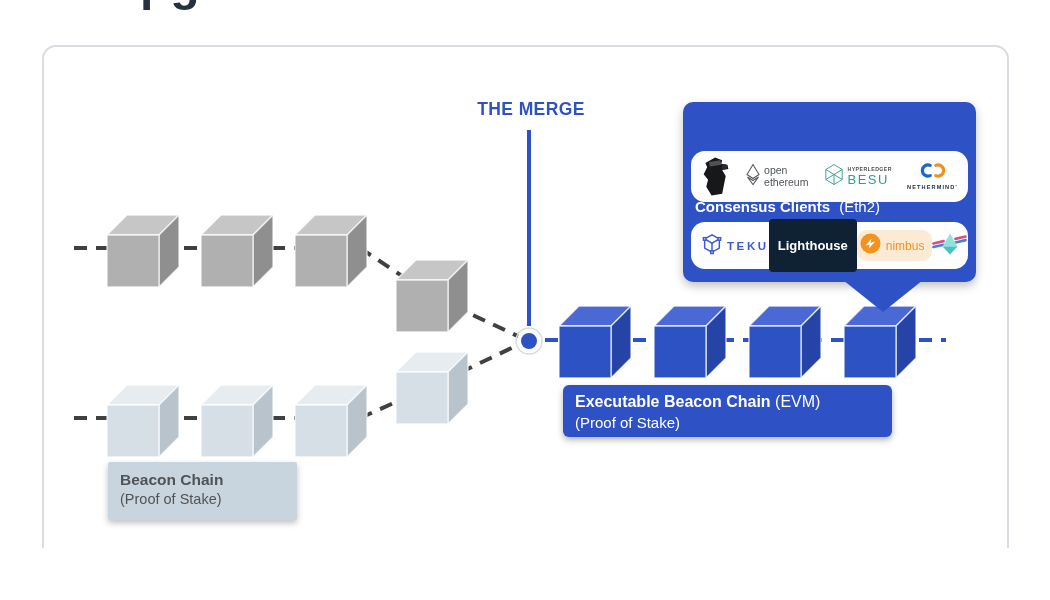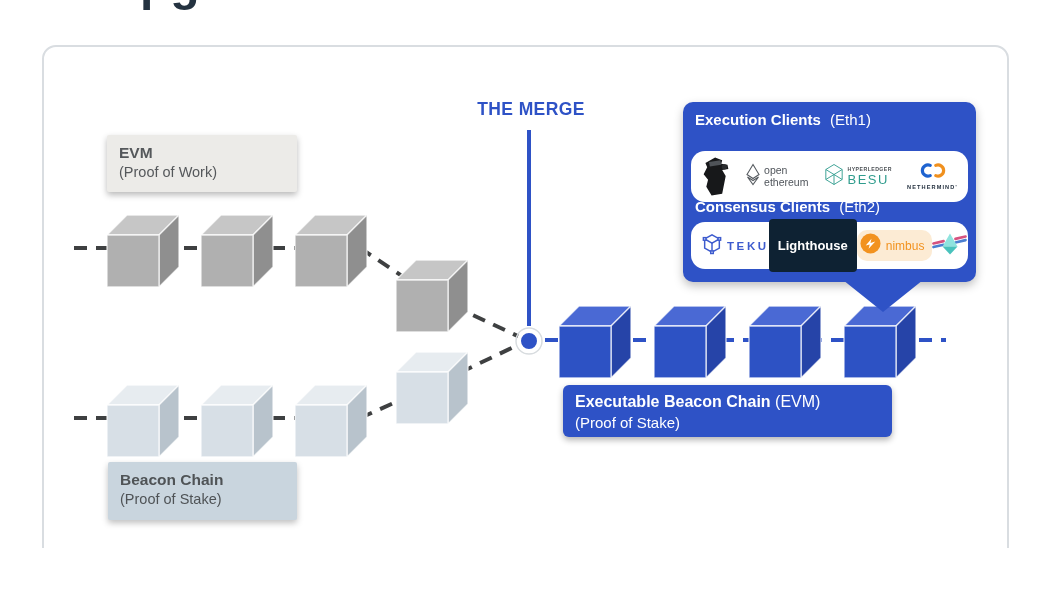--- a/index.html
+++ b/index.html
@@ -105,45 +105,37 @@
     <use href="#cube" class="cube-light" x="394" y="350" width="76" height="76"></use>
 
     <use href="#cube" class="cube-blue" x="557" y="304" width="76" height="76"></use>
     <use href="#cube" class="cube-blue" x="652" y="304" width="76" height="76"></use>
     <use href="#cube" class="cube-blue" x="747" y="304" width="76" height="76"></use>
     <use href="#cube" class="cube-blue" x="842" y="304" width="76" height="76"></use>
   </svg>
 
   <div class="overlay merge-title">THE MERGE</div>
 
-  <div class="overlay tag evm-tag">
-    <div class="t">EVM</div>
-    <div class="s">(Proof of Work)</div>
-  </div>
 
   <div class="overlay tag beacon-tag">
     <div class="t">Beacon Chain</div>
     <div class="s">(Proof of Stake)</div>
   </div>
 
   <div class="overlay exec-tag">
     <div>
       <span class="t">Executable Beacon Chain</span>
       <span class="r">(EVM)</span>
     </div>
     <div class="s">(Proof of Stake)</div>
   </div>
 
   <div class="overlay callout">
     <div class="tail"></div>
 
-    <div class="co-head h1">
-      <span class="b">Execution Clients</span>
-      <span class="r">(Eth1)</span>
-    </div>
 
     <div class="pill p1">
 
       <span class="logo">
         <svg width="30" height="44" viewBox="0 0 34 46">
           <path fill="#17181A" d="M16,1 L24,4 L23,8 L30,9 L31,14 L24,15 L28,22 L24,42 L12,44 L6,34 L8,26 L3,20 L7,12 L5,7 Z"></path>
           <path fill="#4F5358" d="M9,6 L22,4 L23,9 L10,11 Z"></path>
           <circle cx="26.5" cy="11.5" r="3" fill="#2A2C2F"></circle>
         </svg>
       </span>

